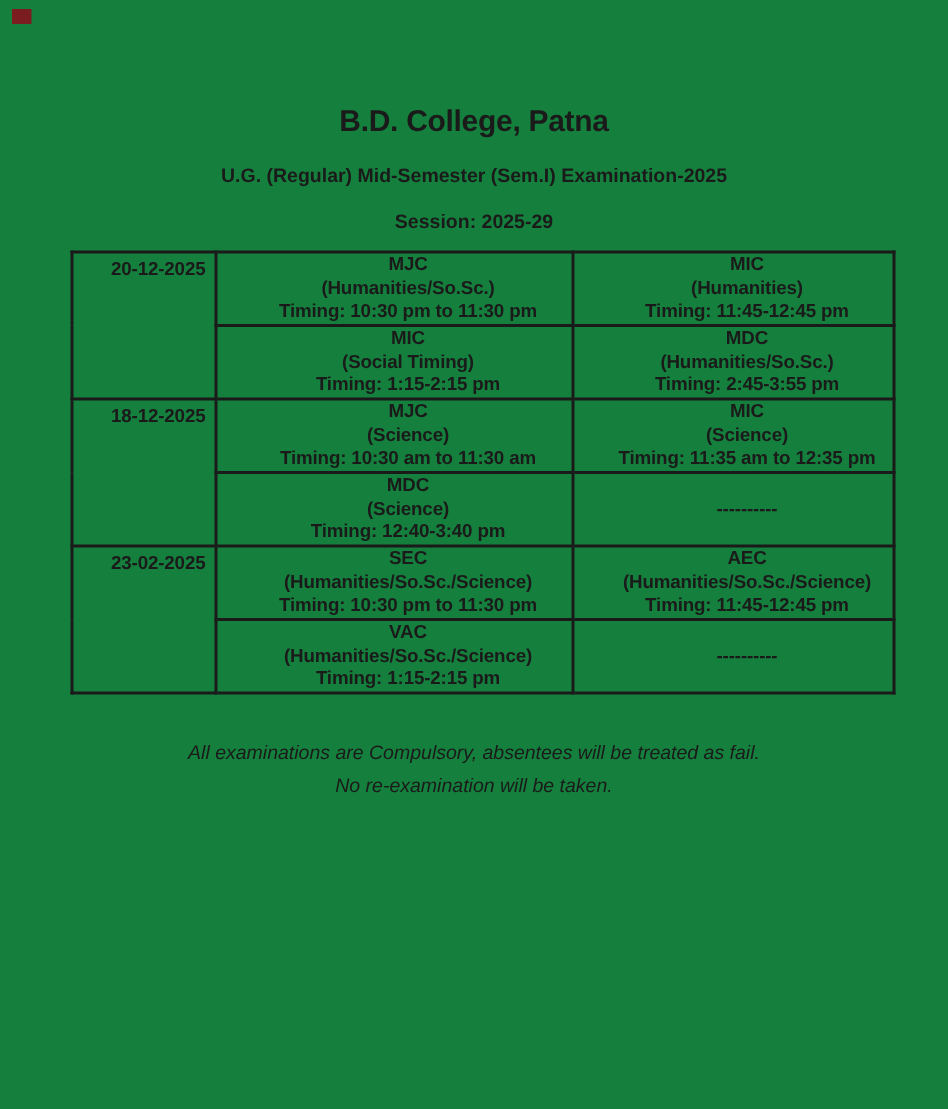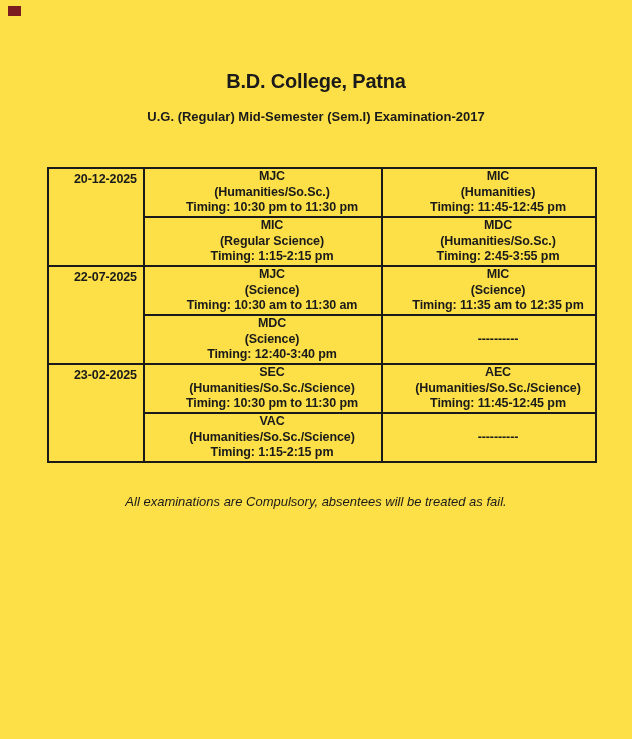--- a/index.html
+++ b/index.html
@@ -1,20 +1,20 @@
 <!DOCTYPE html>
 <html><head>
 <meta charset="utf-8">
 <style>
   html, body { margin: 0; padding: 0; background: #ffffff; }
   .page {
     position: relative;
     width: 632px;
     height: 739px;
-    background: #fde047;
+    background: #15803d;
     font-family: "Liberation Sans", sans-serif;
     color: #1a1a1a;
     overflow: hidden;
   }
   .corner-mark {
     position: absolute;
     left: 8px;
     top: 6px;
     width: 13px;
     height: 10px;
@@ -87,21 +87,22 @@
   }
 </style>
 </head>
 <body>
 
 <div class="page">
 
   <div class="corner-mark"></div>
 
   <div class="title">B.D. College, Patna</div>
-  <div class="subtitle">U.G. (Regular) Mid-Semester (Sem.I) Examination-2017</div>
+  <div class="subtitle">U.G. (Regular) Mid-Semester (Sem.I) Examination-2025</div>
+  <div class="session">Session: 2025-29</div>
 
   <table class="timetable">
     <colgroup>
       <col style="width:96px">
       <col style="width:238px">
       <col style="width:214px">
     </colgroup>
     <tbody>
 
       <tr>
@@ -113,32 +114,32 @@
         </td>
         <td class="exam-cell">
           <div class="line">MIC</div>
           <div class="line">(Humanities)</div>
           <div class="line">Timing: 11:45-12:45 pm</div>
         </td>
       </tr>
       <tr>
         <td class="exam-cell">
           <div class="line">MIC</div>
-          <div class="line">(Regular Science)</div>
+          <div class="line">(Social Timing)</div>
           <div class="line">Timing: 1:15-2:15 pm</div>
         </td>
         <td class="exam-cell">
           <div class="line">MDC</div>
           <div class="line">(Humanities/So.Sc.)</div>
           <div class="line">Timing: 2:45-3:55 pm</div>
         </td>
       </tr>
 
       <tr>
-        <td class="date-cell" rowspan="2">22-07-2025</td>
+        <td class="date-cell" rowspan="2">18-12-2025</td>
         <td class="exam-cell">
           <div class="line">MJC</div>
           <div class="line">(Science)</div>
           <div class="line">Timing: 10:30 am to 11:30 am</div>
         </td>
         <td class="exam-cell">
           <div class="line">MIC</div>
           <div class="line">(Science)</div>
           <div class="line">Timing: 11:35 am to 12:35 pm</div>
         </td>
@@ -175,15 +176,16 @@
         </td>
         <td class="exam-cell">
           <div class="line">----------</div>
         </td>
       </tr>
     </tbody>
   </table>
 
   <div class="notes">
     <div>All examinations are Compulsory, absentees will be treated as fail.</div>
+    <div>No re-examination will be taken.</div>
   </div>
 
 </div>
 
 </body></html>

